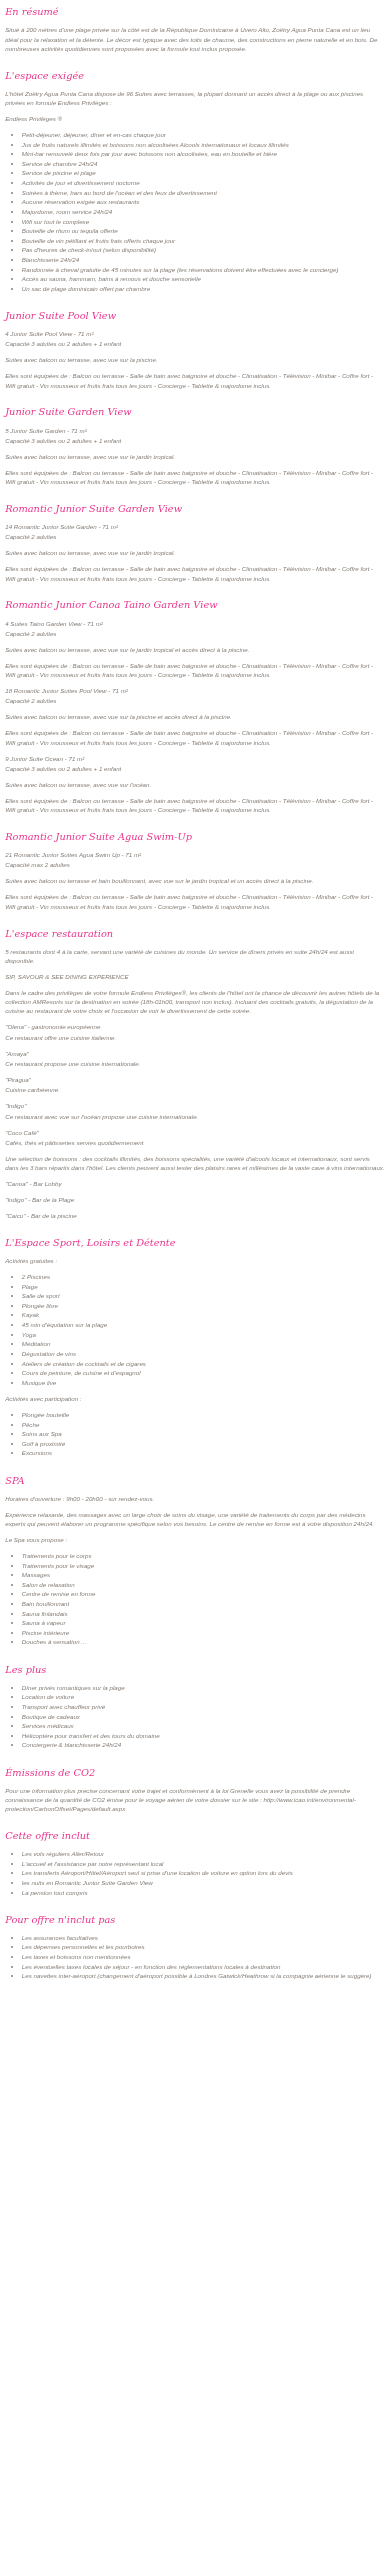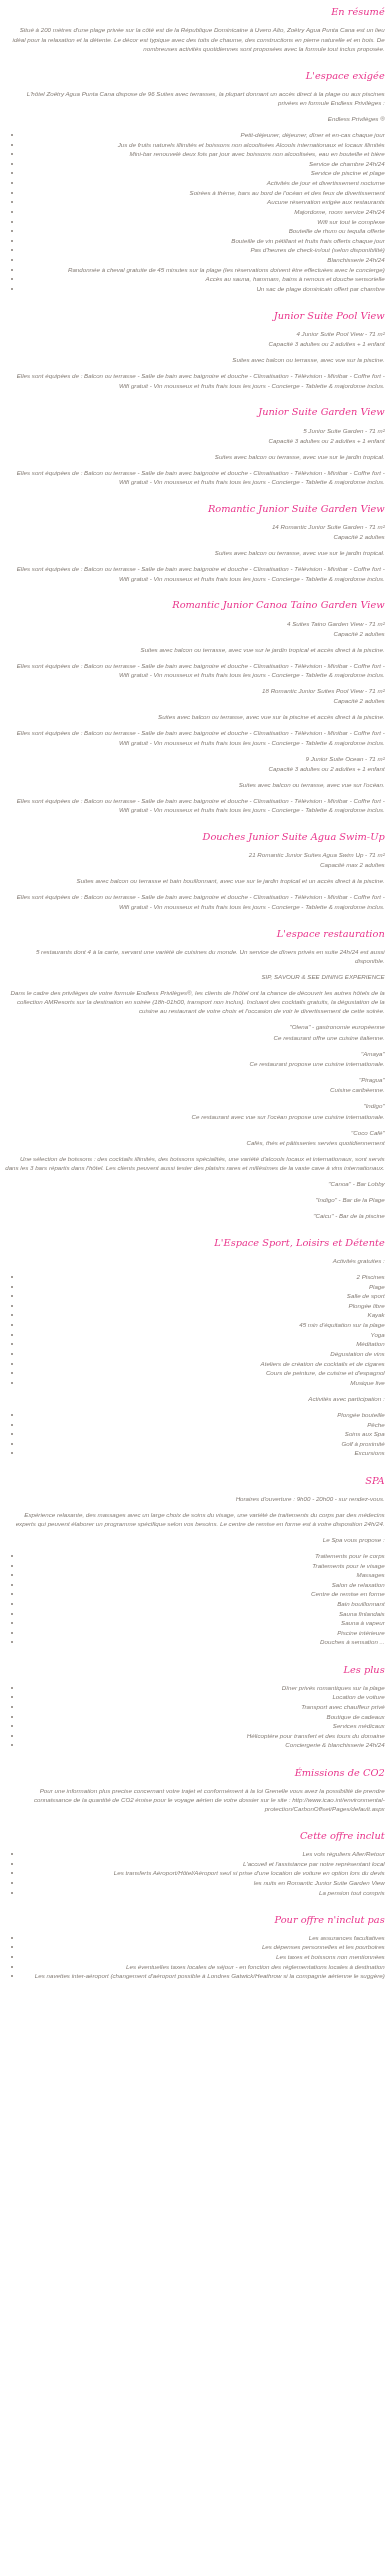--- a/index.html
+++ b/index.html
@@ -5,21 +5,20 @@
   html, body { margin: 0; padding: 0; background: #ffffff; }
   .page {
     width: 393px;
     min-height: 2576px;
     box-sizing: border-box;
     padding: 5.2px 8.3px 31px 5.2px;
     font-family: "Liberation Sans", sans-serif;
     font-style: italic;
     color: #857d76;
     background: #ffffff;
-    text-align: right;
   }
   h2.section-heading {
     font-family: "DejaVu Serif", serif;
     font-style: italic;
     font-weight: normal;
     color: #e9368c;
     font-size: 9.8px;
     line-height: 1.2;
     margin: 16.6px 0 7.3px 0;
   }
@@ -107,21 +106,21 @@
         <p class="para">Suites avec balcon ou terrasse, avec vue sur la piscine et accès direct à la piscine.</p>
         <p class="para">Elles sont équipées de : Balcon ou terrasse - Salle de bain avec baignoire et douche - Climatisation - Télévision - Minibar - Coffre fort - Wifi gratuit - Vin mousseux et fruits frais tous les jours - Concierge - Tablette &amp; majordome inclus.</p>
       </section>
       <section>
         <p class="para tight">9 Junior Suite Ocean - 71 m²</p>
         <p class="para">Capacité 3 adultes ou 2 adultes + 1 enfant</p>
         <p class="para">Suites avec balcon ou terrasse, avec vue sur l'océan.</p>
         <p class="para">Elles sont équipées de : Balcon ou terrasse - Salle de bain avec baignoire et douche - Climatisation - Télévision - Minibar - Coffre fort - Wifi gratuit - Vin mousseux et fruits frais tous les jours - Concierge - Tablette &amp; majordome inclus.</p>
       </section>
       <section>
-        <h2 class="section-heading">Douches Junior Suite Agua Swim-Up</h2>
+        <h2 class="section-heading">Romantic Junior Suite Agua Swim-Up</h2>
         <p class="para tight">21 Romantic Junior Suites Agua Swim Up - 71 m²</p>
         <p class="para">Capacité max 2 adultes</p>
         <p class="para">Suites avec balcon ou terrasse et bain bouillonnant, avec vue sur le jardin tropical et un accès direct à la piscine.</p>
         <p class="para">Elles sont équipées de : Balcon ou terrasse - Salle de bain avec baignoire et douche - Climatisation - Télévision - Minibar - Coffre fort - Wifi gratuit - Vin mousseux et fruits frais tous les jours - Concierge - Tablette &amp; majordome inclus.</p>
       </section>
       <section>
         <h2 class="section-heading">L'espace restauration</h2>
         <p class="para">5 restaurants dont 4 à la carte, servant une variété de cuisines du monde. Un service de dîners privés en suite 24h/24 est aussi disponible.</p>
         <p class="para">SIP, SAVOUR &amp; SEE DINING EXPERIENCE</p>
         <p class="para">Dans le cadre des privilèges de votre formule Endless Privilèges®, les clients de l'hôtel ont la chance de découvrir les autres hôtels de la collection AMResorts sur la destination en soirée (18h-01h00, transport non inclus). Incluant des cocktails gratuits, la dégustation de la cuisine au restaurant de votre choix et l'occasion de voir le divertissement de cette soirée.</p>

